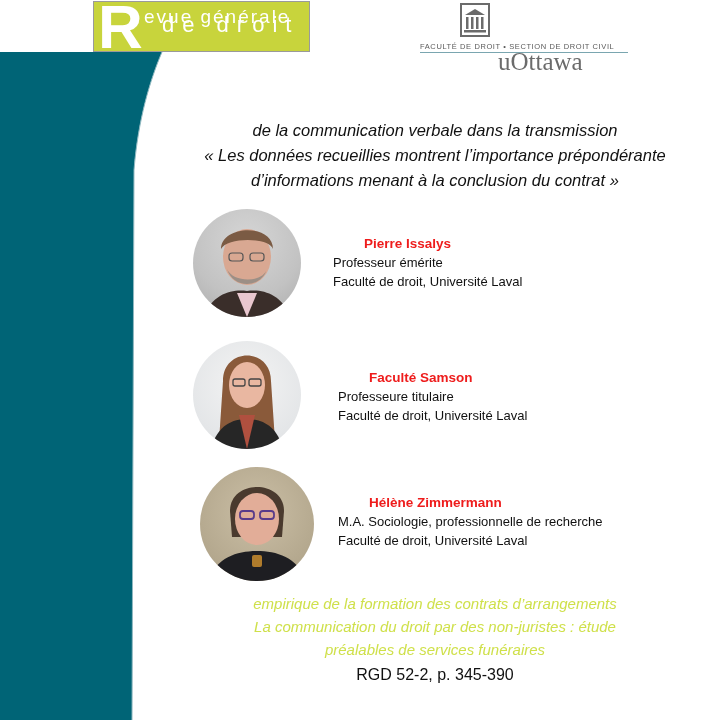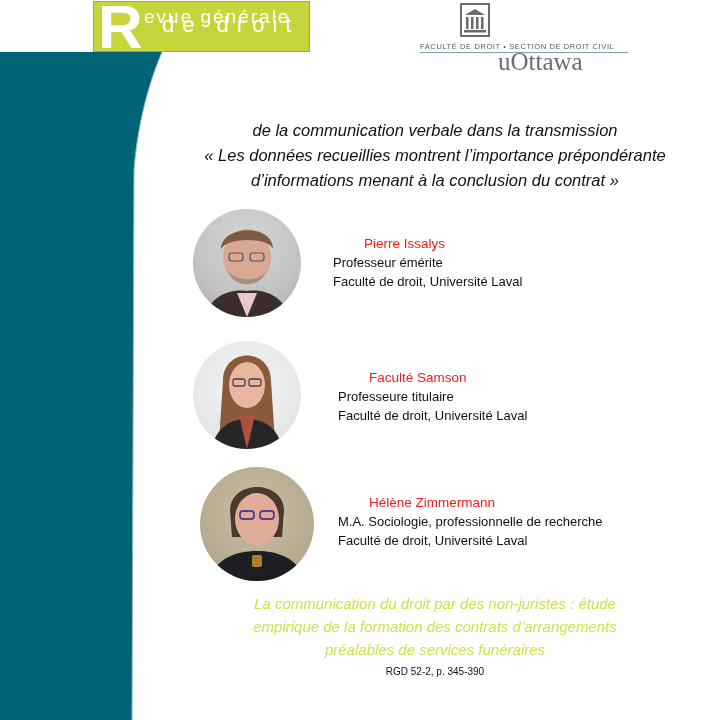--- a/index.html
+++ b/index.html
@@ -10,23 +10,23 @@
   .rgd-l1 { position:absolute; left:50px; top:5px; font-size:19px; color:#ffffff; letter-spacing:2px; line-height:20px; }
   .rgd-l2 { position:absolute; left:68px; top:12px; font-size:22px; color:#ffffff; letter-spacing:8px; line-height:22px; }
   .uo-logo { position:absolute; left:418px; top:0px; width:212px; height:56px; }
   .uo-building { position:absolute; left:42px; top:3px; width:30px; height:34px; }
   .uo-name { position:absolute; left:80px; top:8px; font-family:"Liberation Serif", serif; font-size:25px; color:#6b6b6b; line-height:28px;margin-top:40px; }
   .uo-sub { position:absolute; left:2px; top:42px; font-size:7.5px; color:#5a5a5a; letter-spacing:0.6px; white-space:nowrap; }
   .uo-line { position:absolute; left:2px; top:52px; width:208px; height:1px; background:#7aa6b0; }
   .quote { position:absolute; left:150px; top:118px; width:570px; text-align:center; font-style:italic; font-size:16.5px; line-height:25px; color:#111; }
   .portrait { position:absolute; width:108px; height:108px; border-radius:50%; overflow:hidden; }
   .person { position:absolute; font-size:13px; line-height:19px; color:#111; }
-  .person .name { color:#ee1c1c; font-weight:normal; font-size:13.5px;padding-left:31px; }
+  .person .name { color:#ee1c1c; font-weight:bold; font-size:13.5px;padding-left:31px; }
   .article-title { position:absolute; left:150px; top:592px; width:570px; text-align:center; font-style:italic; font-size:15px; line-height:23px; color:#cfe04a; }
-  .ref { position:absolute; left:150px; top:666px; width:570px; text-align:center; font-size:10px; color:#111; }
+  .ref { position:absolute; left:150px; top:666px; width:570px; text-align:center; font-size:16px; color:#111; }
 </style>
 </head>
 <body>
 
 <svg class="teal-panel" viewBox="0 0 720 720">
   <path d="M0 0 H720 V0 Z" fill="none"></path>
   <path d="M0 52 H162 C150 80 138 120 134 170 L132 720 H0 Z" fill="#006476"></path>
   <path d="M162 52 C150 80 138 120 134 170 L132 720" fill="none" stroke="#8fb8c0" stroke-width="1"></path>
 </svg>
 
@@ -100,18 +100,18 @@
     <rect x="52" y="88" width="10" height="12" rx="2" fill="#b07c2c"></rect>
   </svg>
 </div>
 <div class="person" style="left:338px;top:493px;">
   <div class="name">Hélène Zimmermann</div>
   <div>M.A. Sociologie, professionnelle de recherche</div>
   <div>Faculté de droit, Université Laval</div>
 </div>
 
 <div class="article-title">
+  <div>empirique de la formation des contrats d’arrangements</div>
   <div>La communication du droit par des non-juristes : étude</div>
-  <div>empirique de la formation des contrats d’arrangements</div>
   <div>préalables de services funéraires</div>
 </div>
 
 <div class="ref">RGD 52-2, p. 345-390</div>
 
 </body></html>

